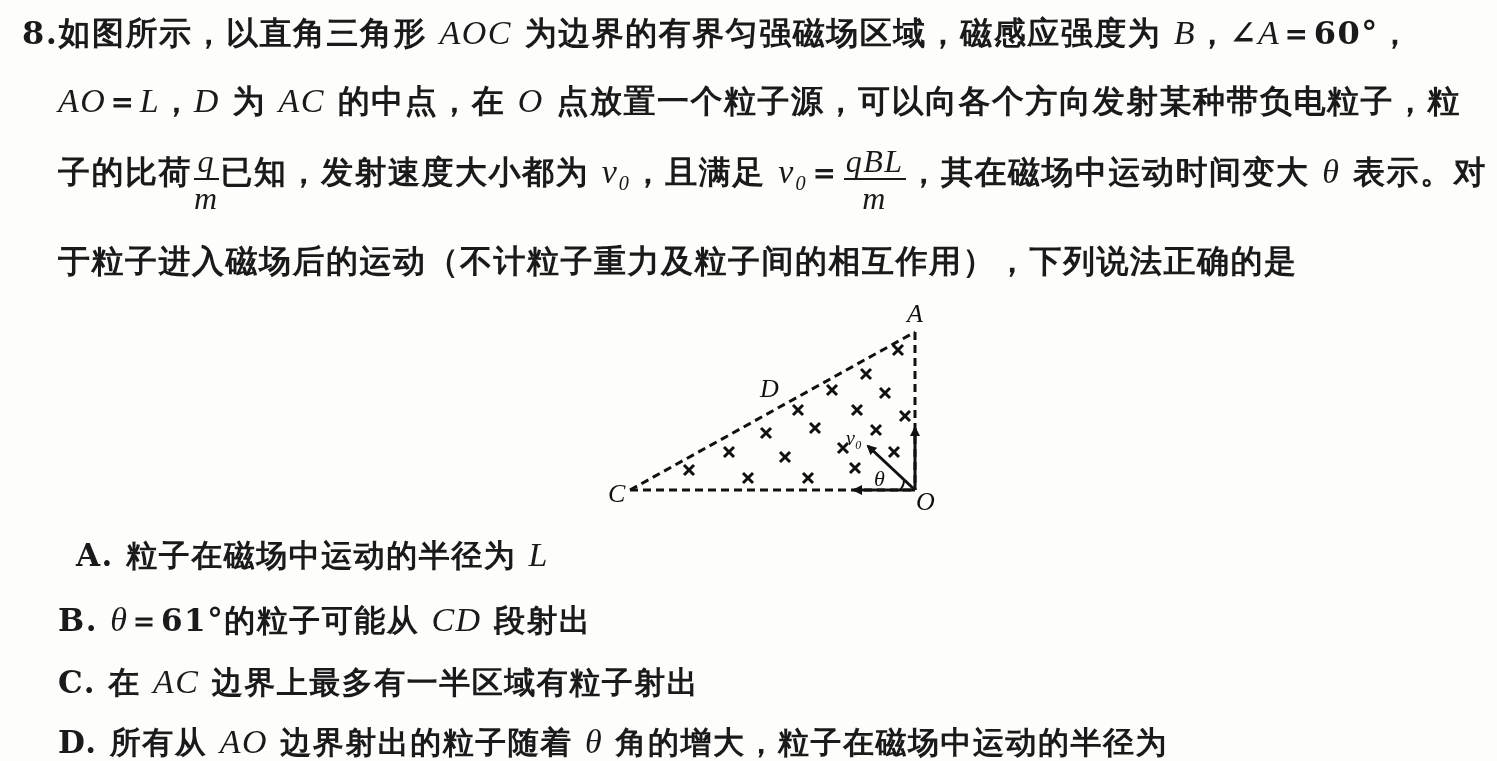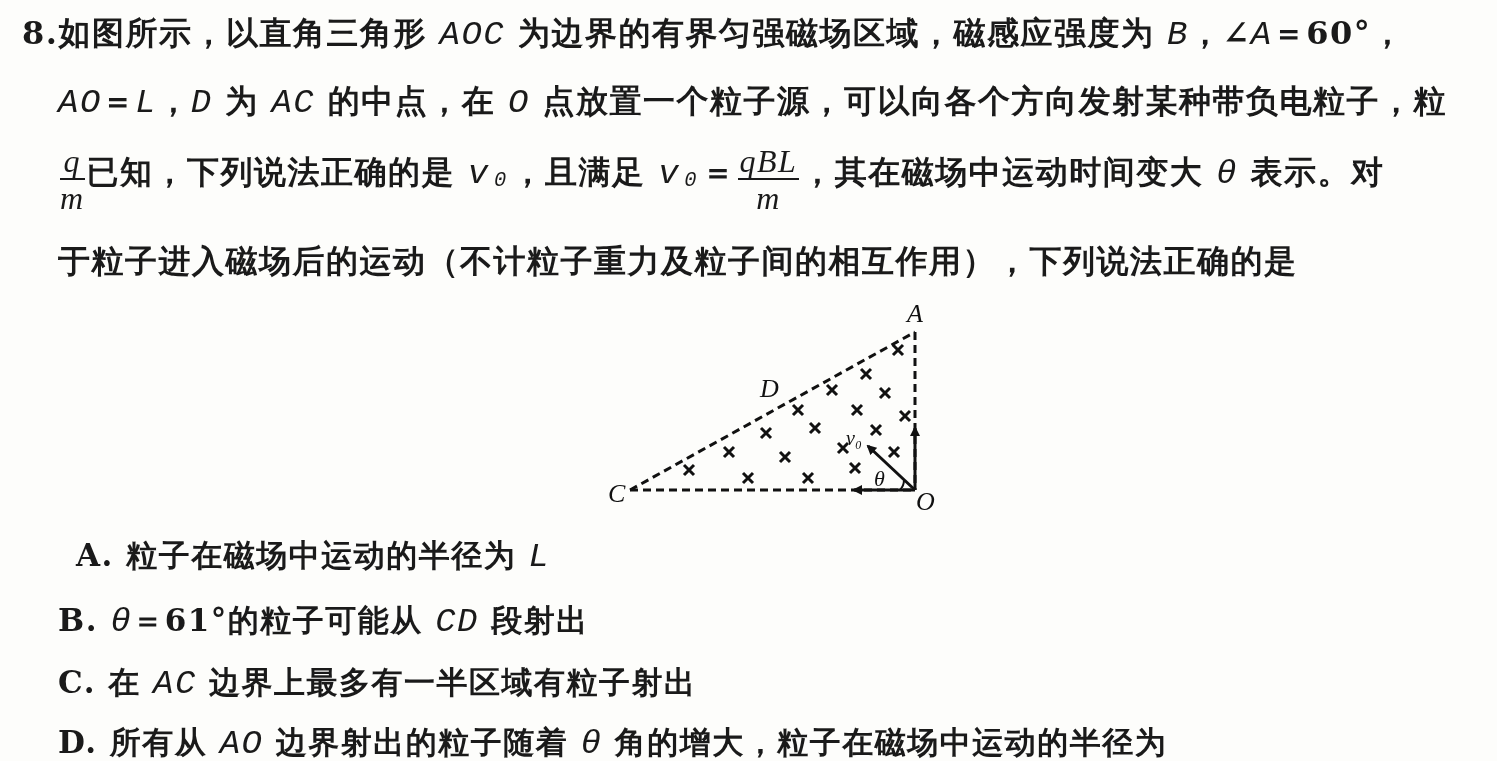--- a/index.html
+++ b/index.html
@@ -1,40 +1,40 @@
 <!DOCTYPE html>
 <html><head>
 <meta charset="utf-8">
 <style>
   html, body { margin:0; padding:0; }
   body {
     width:1497px; height:761px; background:#fdfdfb; position:relative; overflow:hidden;
     font-family: "DejaVu Serif", "Liberation Serif", serif; color:#1a1a1a;
   }
   .line { position:absolute; left:0; white-space:nowrap; font-size:32px; font-weight:bold; letter-spacing:1.5px; }
-  .ital { font-style:italic; font-family: Liberation Mono, monospace; font-weight:normal; font-size:34px; }
+  .ital { font-style:italic; font-family: Liberation Serif, serif; font-weight:normal; font-size:34px; }
   .frac { display:inline-block; vertical-align:middle; text-align:center; position:relative; top:6px; margin:0 2px; }
   .frac .num { display:block; border-bottom:2px solid #1a1a1a; padding:0 2px; line-height:34px; font-style:italic; font-family:"Liberation Serif", serif; font-weight:normal; font-size:32px; }
   .frac .den { display:block; line-height:36px; font-style:italic; font-family:"Liberation Serif", serif; font-weight:normal; font-size:32px; }
   .diagram { position:absolute; left:0; top:0; }
   .opt { position:absolute; left:58px; font-size:31px; font-weight:bold; white-space:nowrap; letter-spacing:1.5px; }
 </style>
 </head>
 <body>
 
 <div class="line" style="top:12px;left:22px;">
   <span>8.</span><span>如图所示，以直角三角形 </span><span class="ital">AOC</span><span> 为边界的有界匀强磁场区域，磁感应强度为 </span><span class="ital">B</span><span>，∠</span><span class="ital">A</span><span>＝60°，</span>
 </div>
 
 <div class="line" style="top:80px;left:58px;">
   <span class="ital">AO</span><span>＝</span><span class="ital">L</span><span>，</span><span class="ital">D</span><span> 为 </span><span class="ital">AC</span><span> 的中点，在 </span><span class="ital">O</span><span> 点放置一个粒子源，可以向各个方向发射某种带负电粒子，粒</span>
 </div>
 
 <div class="line" style="top:138px;left:58px;">
-  <span class="frac"><span class="num">q</span><span class="den">m</span></span><span>已知，下列说法正确的是 </span><span class="ital">v₀</span><span>，且满足 </span><span class="ital">v₀</span><span>＝</span><span class="frac"><span class="num">qBL</span><span class="den">m</span></span><span>，其在磁场中运动时间变大 </span><span class="ital">θ</span><span> 表示。对</span>
+  <span>子的比荷</span><span class="frac"><span class="num">q</span><span class="den">m</span></span><span>已知，发射速度大小都为 </span><span class="ital">v₀</span><span>，且满足 </span><span class="ital">v₀</span><span>＝</span><span class="frac"><span class="num">qBL</span><span class="den">m</span></span><span>，其在磁场中运动时间变大 </span><span class="ital">θ</span><span> 表示。对</span>
 </div>
 
 <div class="line" style="top:240px;left:58px;">
   <span>于粒子进入磁场后的运动（不计粒子重力及粒子间的相互作用），下列说法正确的是</span>
 </div>
 
 <svg class="diagram" width="1497" height="761">
   <defs>
     <marker id="arr" markerWidth="10" markerHeight="10" refX="8" refY="5" orient="auto" markerUnits="userSpaceOnUse">
       <path d="M0,0 L10,5 L0,10 z" fill="#111"></path>

